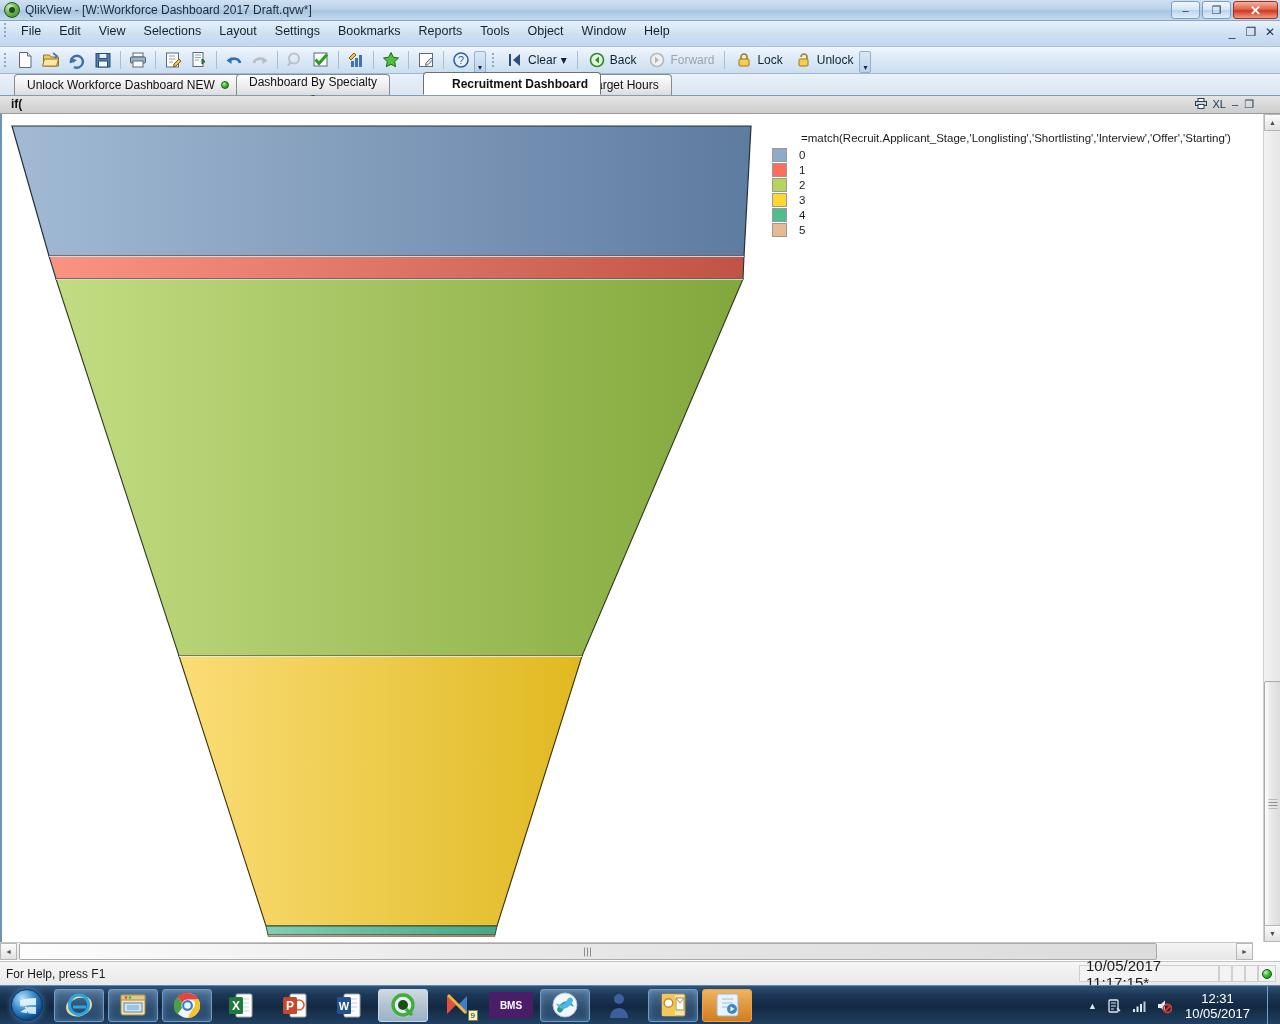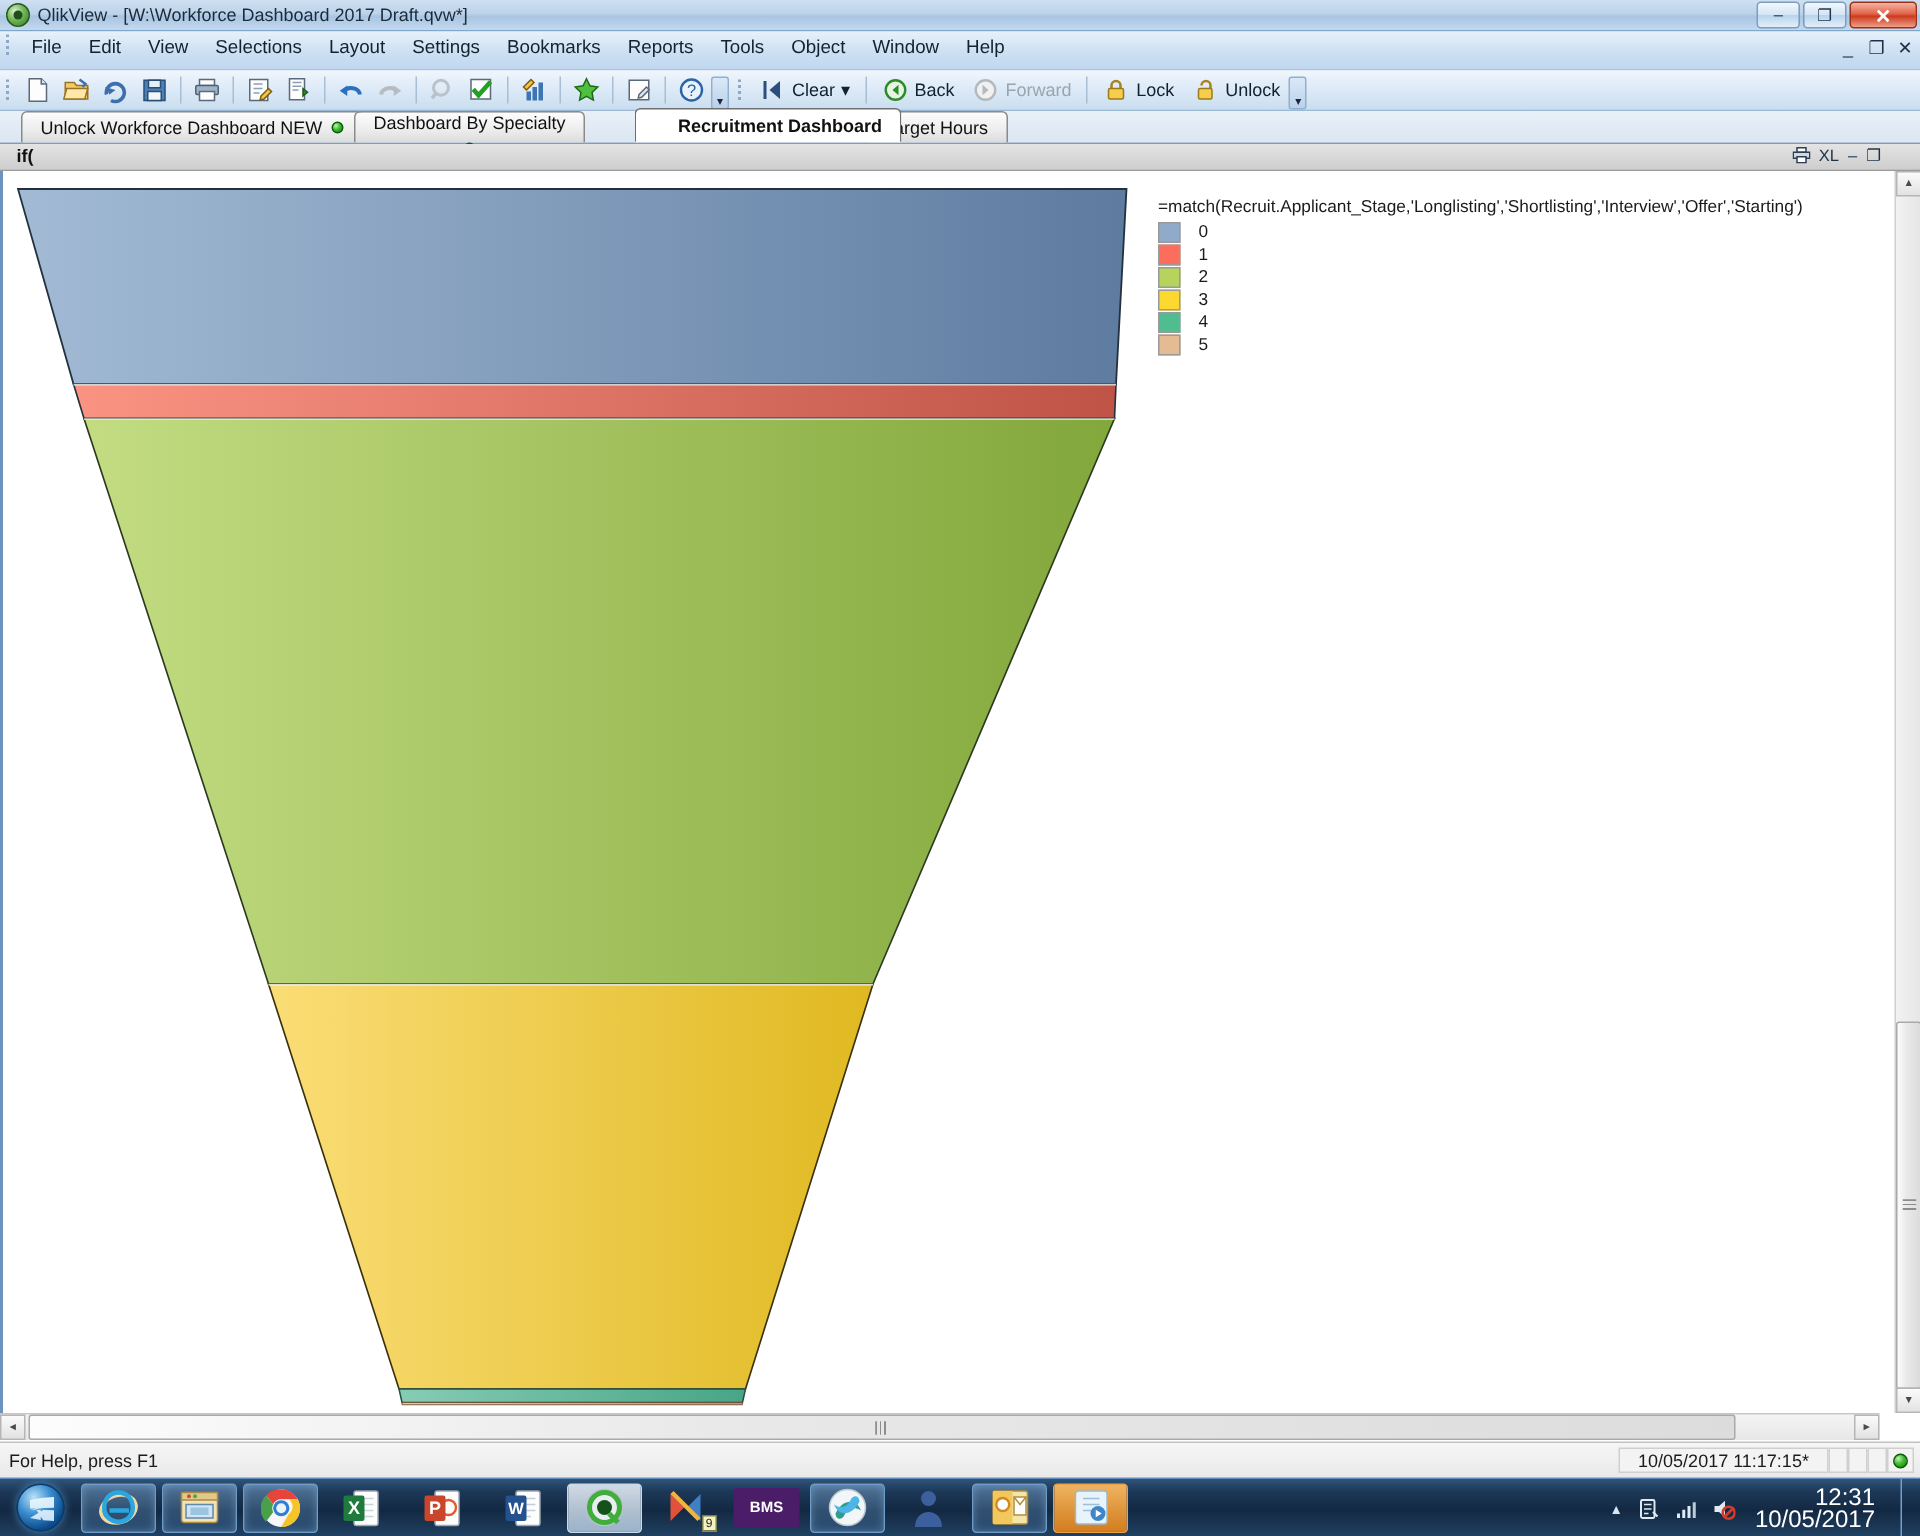--- a/index.html
+++ b/index.html
@@ -131,21 +131,21 @@
     position: absolute; left: 0; top: 114px; width: 1253px; height: 828px;
     background: #ffffff;
     border-left: 2px solid #6c93bd;
   }
   .chart-obj {
     position: absolute; left: 8px; top: 4px; width: 1242px; height: 818px;
     background: #ffffff;
   }
   .funnel-wrap { position: absolute; left: 0px; top: 0px; width: 756px; height: 822px; }
   .legend { position: absolute; left: 762px; top: 14px; width: 478px; }
-  .legend-title { font-size: 11.5px; color: #1a1a1a; white-space: nowrap; margin-bottom: 3px; }
+  .legend-title { font-size: 11.5px; color: #1a1a1a; white-space: nowrap; margin-bottom: 3px; margin-left: 29px; }
   .legend-rows { display: flex; flex-direction: column; }
   .legend-row { display: flex; align-items: center; height: 15px; }
   .swatch { width: 15px; height: 14px; border: 1px solid #9a9a9a; flex: none; }
   .legend-label { font-size: 11.5px; color: #1a1a1a; margin-left: 12px; }
 
   
   .vscroll {
     position: absolute; right: 0; top: 114px; width: 17px; height: 828px;
     background: linear-gradient(90deg,#f2f2f2,#e6e6e6);
     border-left: 1px solid #cfcfcf;
@@ -180,21 +180,21 @@
     position: absolute; left: 0; top: 961px; width: 1280px; height: 24px;
     background: linear-gradient(180deg,#f6f6f6,#e9e9e9);
     border-top: 1px solid #c2c2c2;
     display: flex; align-items: center;
   }
   .status-text { font-size: 12px; color: #1b1b1b; margin-left: 6px; }
   .status-right { position: absolute; right: 4px; top: 3px; display: flex; align-items: center; gap: 0; }
   .status-cell {
     height: 17px; border: 1px solid #cfcfcf; background: #f3f3f3;
     display: flex; align-items: center; justify-content: center;
-    font-size: 12px; color: #1b1b1b; padding: 0 6px;
+    font-size: 15px; color: #1b1b1b; padding: 0 6px;
   }
   .status-cell.sm { width: 13px; padding: 0; }
   .status-led {
     width: 10px; height: 10px; border-radius: 50%;
     background: radial-gradient(circle at 33% 30%, #c6f3b4 0%, #3dbe2f 45%, #137c0d 100%);
     border: 1px solid #0d5c08;
   }
 
   
   .taskbar {
@@ -237,21 +237,21 @@
   .tb-task.active {
     border-color: #c9d9e8;
     background: linear-gradient(180deg, rgba(238,244,250,0.85), rgba(190,212,232,0.78));
   }
   .tb-task.orange {
     border-color: #e9a24a;
     background: linear-gradient(180deg, rgba(250,186,96,0.95), rgba(226,131,26,0.92));
   }
   .tray { position: absolute; right: 4px; top: 0; height: 39px; display: flex; align-items: center; gap: 9px; }
   .tray-icon { width: 16px; height: 16px; position: relative; cursor: pointer; }
-  .clock { color: #ffffff; font-size: 16px; text-align: right; line-height: 15px; padding: 0 6px 0 4px; cursor: pointer; }
+  .clock { color: #ffffff; font-size: 13px; text-align: center; line-height: 15px; padding: 0 6px 0 4px; cursor: pointer; }
   .show-desktop { width: 9px; height: 39px; border-left: 1px solid #74a0c8; margin-left: 2px; cursor: pointer; }
 </style>
 </head>
 <body>
 
 <div id="app">
 
   <div class="titlebar">
     <div class="tb-icon"></div>
     <div class="tb-title">QlikView - [W:\Workforce Dashboard 2017 Draft.qvw*]</div>

